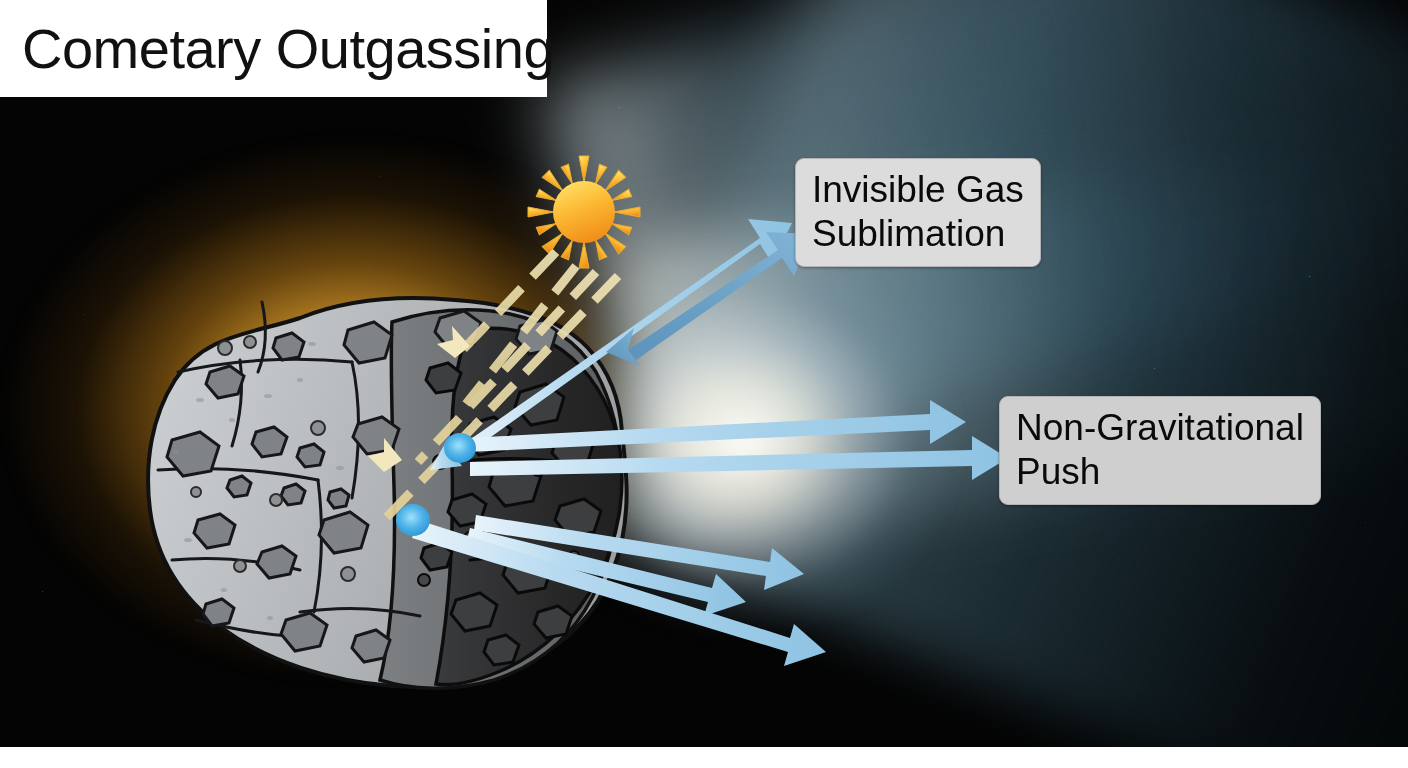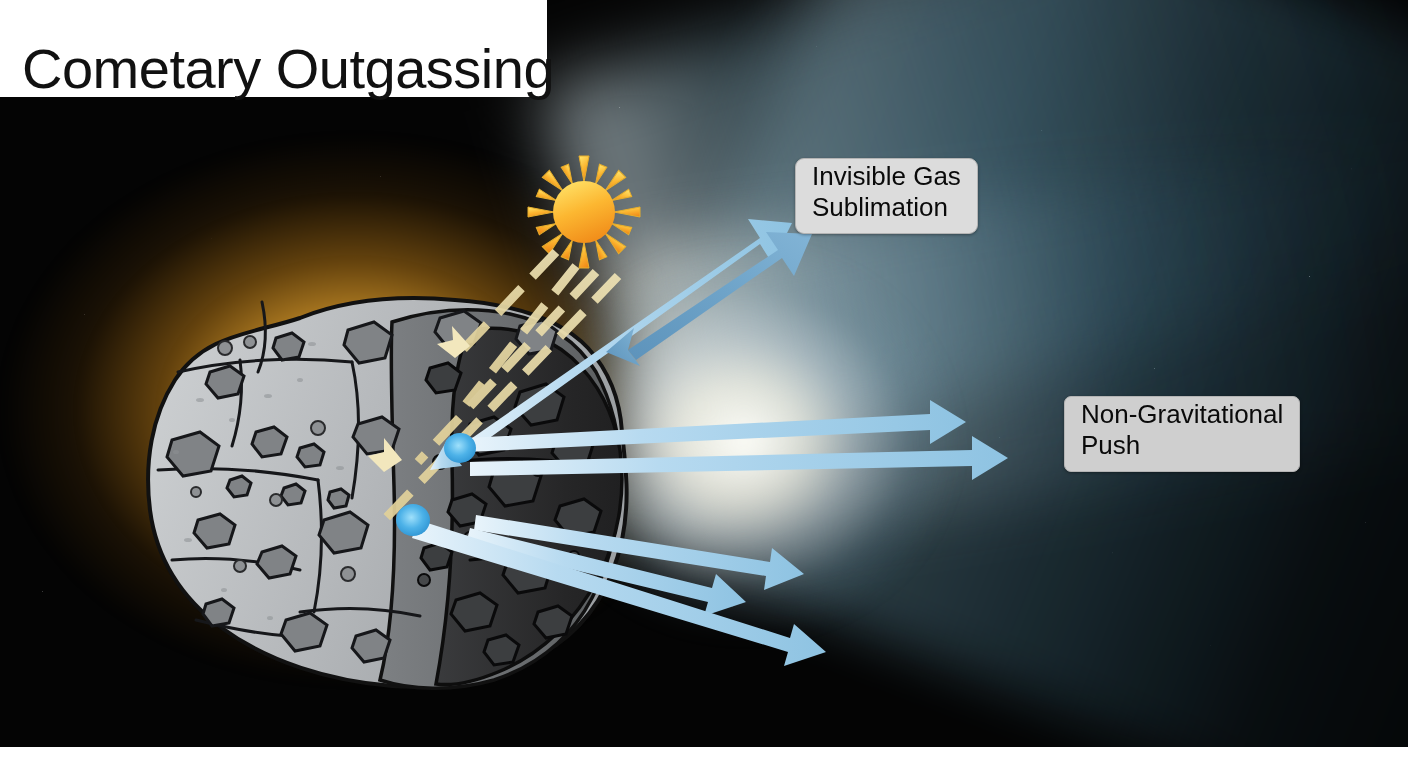--- a/index.html
+++ b/index.html
@@ -116,46 +116,46 @@
 
   
   .svg-layer{position:absolute;inset:0;width:1408px;height:768px;}
 
   
   .title-banner{
     position:absolute;
     left:0; top:0;
     width:547px; height:97px;
     background:#ffffff;
-    display:flex;align-items:flex-end;
+    display:flex;align-items:center;
   }
   .title-text{
     font-size:56px;
     line-height:1;
     color:#111;
     padding-left:22px;
     letter-spacing:-0.5px;
     white-space:nowrap;
   }
 
   
   .label-box{
     position:absolute;
     background:#cfcfcf;
     border:1px solid #b4b4b4;
     border-radius:9px;
     box-shadow:0 1px 3px rgba(0,0,0,.35);
-    padding:2px 16px 11px 16px;
+    padding:9px 16px 11px 16px;
     color:#0a0a0a;
-    font-size:26px;
+    font-size:37px;
     line-height:1.18;
     white-space:pre-line;
   }
   #label-sublimation{left:795px; top:158px; background:#dcdcdc;}
-  #label-push{left:1064px; top:396px;border-radius:7px;}
+  #label-push{left:999px; top:396px;}
   #label-transparent{left:840px; top:580px;}
 
   
   .bottom-strip{
     position:absolute;left:0;bottom:0;width:1408px;height:21px;background:#fff;
   }
 </style>
 </head>
 <body>
 

